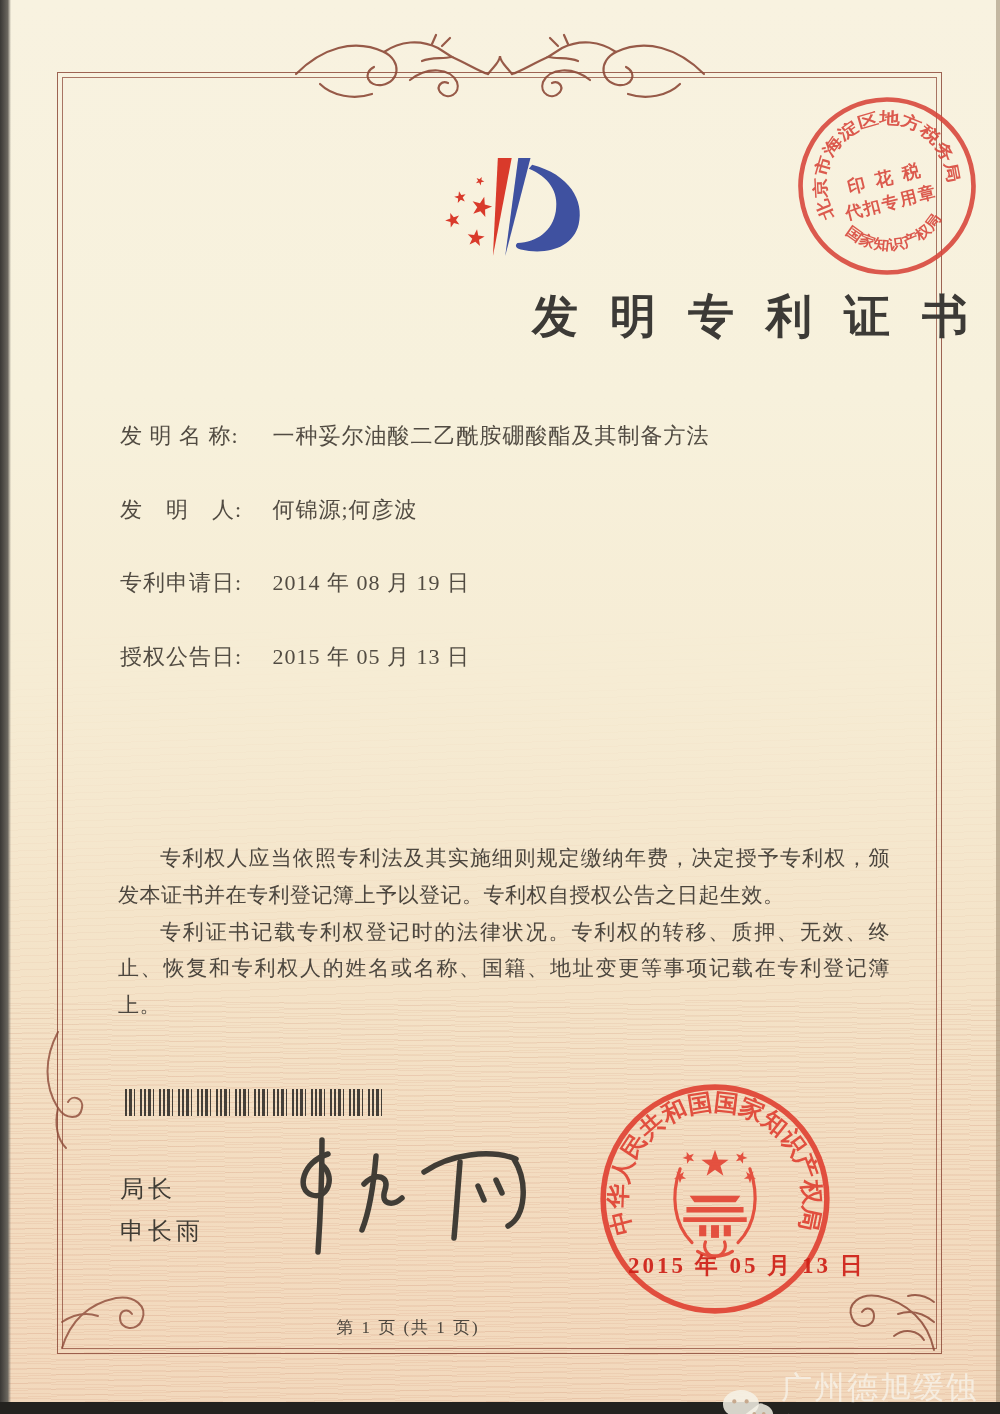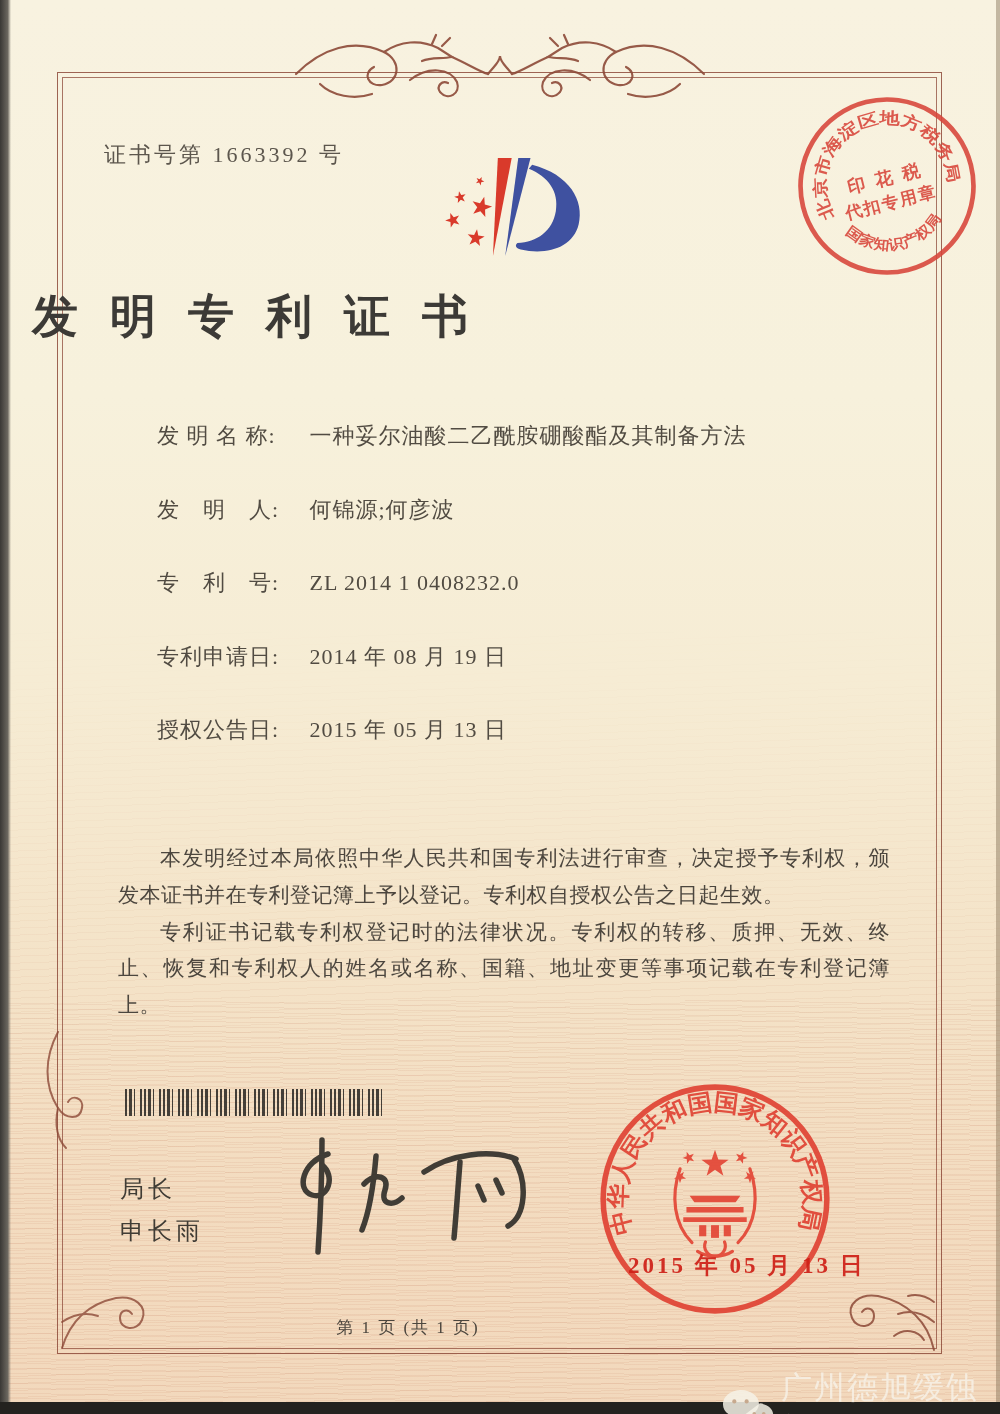--- a/index.html
+++ b/index.html
@@ -19,25 +19,25 @@
     border:1.6px solid rgba(141,74,57,.85);}
   .frame-inner{position:absolute;inset:4px;border:1px solid rgba(141,74,57,.75);}
   .ornament{position:absolute;pointer-events:none;}
   
   .edge-left{position:absolute;left:0;top:0;bottom:0;width:11px;
     background:linear-gradient(90deg,#3a3835,#6b675f 70%,rgba(107,103,95,0));}
   .edge-bottom{position:absolute;left:0;right:0;bottom:0;height:12px;background:#23221f;}
   .edge-right{position:absolute;right:0;top:0;bottom:0;width:4px;background:rgba(130,110,85,.45);}
   
   .cert-no{position:absolute;left:104px;top:140px;font-size:22px;color:#5c564d;letter-spacing:3px;}
-  .title{position:absolute;left:0;right:0;top:286px;text-align:left;font-size:46px;font-weight:bold;
+  .title{position:absolute;left:0;right:0;top:286px;text-align:right;font-size:46px;font-weight:bold;
     color:#3c3a36;letter-spacing:32px;padding-left:32px;}
   .fields{position:absolute;left:120px;top:421px;width:770px;}
   .field{height:73.5px;font-size:22px;color:#514b42;letter-spacing:1px;}
-  .field .lbl{display:inline-block;min-width:136px;margin-left:37px;}
+  .field .lbl{display:inline-block;min-width:136px;}
   .field .val{margin-left:10px;text-align:right;}
   .paras{position:absolute;left:118px;top:840px;width:772px;font-size:21px;line-height:36.8px;
     color:#4c463e;text-align:justify;letter-spacing:.5px;}
   .paras p{margin:0;text-indent:2em;}
   .barcode{position:absolute;left:125px;top:1089px;width:262px;height:27px;opacity:.82;
     background:repeating-linear-gradient(90deg,#1d1c1a 0 2px,transparent 2px 4px,#1d1c1a 4px 7px,
       transparent 7px 9px,#1d1c1a 9px 10px,transparent 10px 15px,#1d1c1a 15px 17px,transparent 17px 19px);}
   .director{position:absolute;left:120px;top:1168px;font-family:"Liberation Sans",sans-serif;
     color:#403c35;font-size:24px;line-height:42px;letter-spacing:4px;}
   .footer{position:absolute;left:0;width:816px;top:1316px;text-align:center;
@@ -96,21 +96,20 @@
       <path d="M2,38 C14,30 26,28 38,32"></path>
     </g>
   </svg>
   <svg class="ornament" style="left:36px;top:1030px;" width="52" height="120" viewBox="0 0 52 120">
     <g stroke="#8d4a38" stroke-width="2" fill="none" opacity=".8" stroke-linecap="round">
       <path d="M22,2 C8,28 8,56 22,78 C30,90 44,90 46,78 C48,68 36,64 32,72"></path>
       <path d="M22,78 C18,96 22,110 30,118"></path>
     </g>
   </svg>
 
-  <div class="cert-no">证书号第 1663392 号</div>
 
   <svg class="ornament" style="left:408px;top:138px;" width="196" height="148" viewBox="0 0 240 160">
     <defs>
       <path id="star" d="M0,-10 L2.35,-3.24 L9.51,-3.09 L3.8,1.24 L5.88,8.09 L0,4 L-5.88,8.09 L-3.8,1.24 L-9.51,-3.09 L-2.35,-3.24 Z"></path>
     </defs>
     <g fill="#d93a2b">
       <use href="#star" transform="translate(88,42) scale(.55) rotate(25)"></use>
       <use href="#star" transform="translate(64,62) scale(.75) rotate(-12)"></use>
       <use href="#star" transform="translate(90,74) scale(1.3) rotate(15)"></use>
       <use href="#star" transform="translate(55,90) scale(.95) rotate(-20)"></use>
@@ -144,35 +143,31 @@
   <div class="fields">
     <div class="field">
       <span class="lbl">发 明 名 称:</span>
       <span class="val">一种妥尔油酸二乙酰胺硼酸酯及其制备方法</span>
     </div>
     <div class="field">
       <span class="lbl">发　明　人:</span>
       <span class="val">何锦源;何彦波</span>
     </div>
     <div class="field">
-      <span class="lbl">专　利　号:</span>
-      <span class="val">ZL 2014 1 0408232.0</span>
-    </div>
-    <div class="field">
       <span class="lbl">专利申请日:</span>
       <span class="val">2014 年 08 月 19 日</span>
     </div>
     <div class="field">
       <span class="lbl">授权公告日:</span>
       <span class="val">2015 年 05 月 13 日</span>
     </div>
   </div>
 
   <div class="paras">
-    <p>本发明经过本局依照中华人民共和国专利法进行审查，决定授予专利权，颁发本证书并在专利登记簿上予以登记。专利权自授权公告之日起生效。</p>
+    <p>专利权人应当依照专利法及其实施细则规定缴纳年费，决定授予专利权，颁发本证书并在专利登记簿上予以登记。专利权自授权公告之日起生效。</p>
     <p>专利证书记载专利权登记时的法律状况。专利权的转移、质押、无效、终止、恢复和专利权人的姓名或名称、国籍、地址变更等事项记载在专利登记簿上。</p>
   </div>
 
   <div class="barcode"></div>
 
   <div class="director">
     <div>局长</div>
     <div>申长雨</div>
   </div>
 

